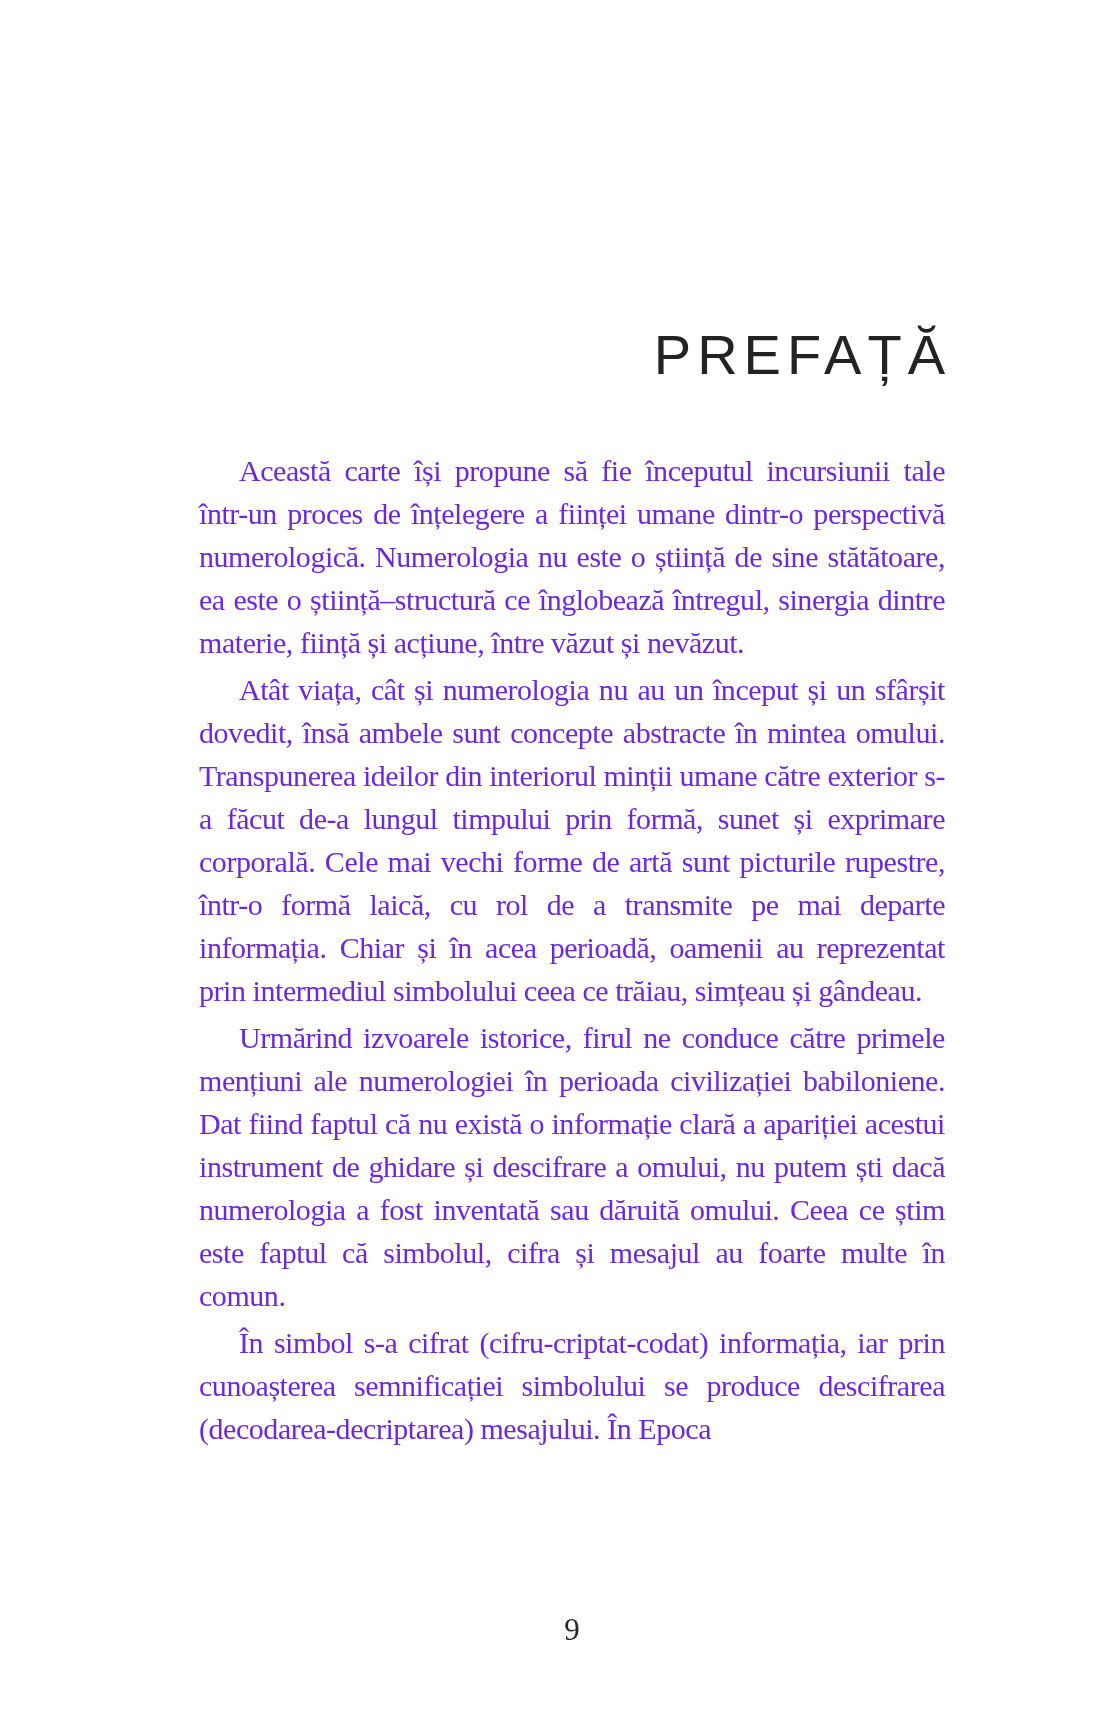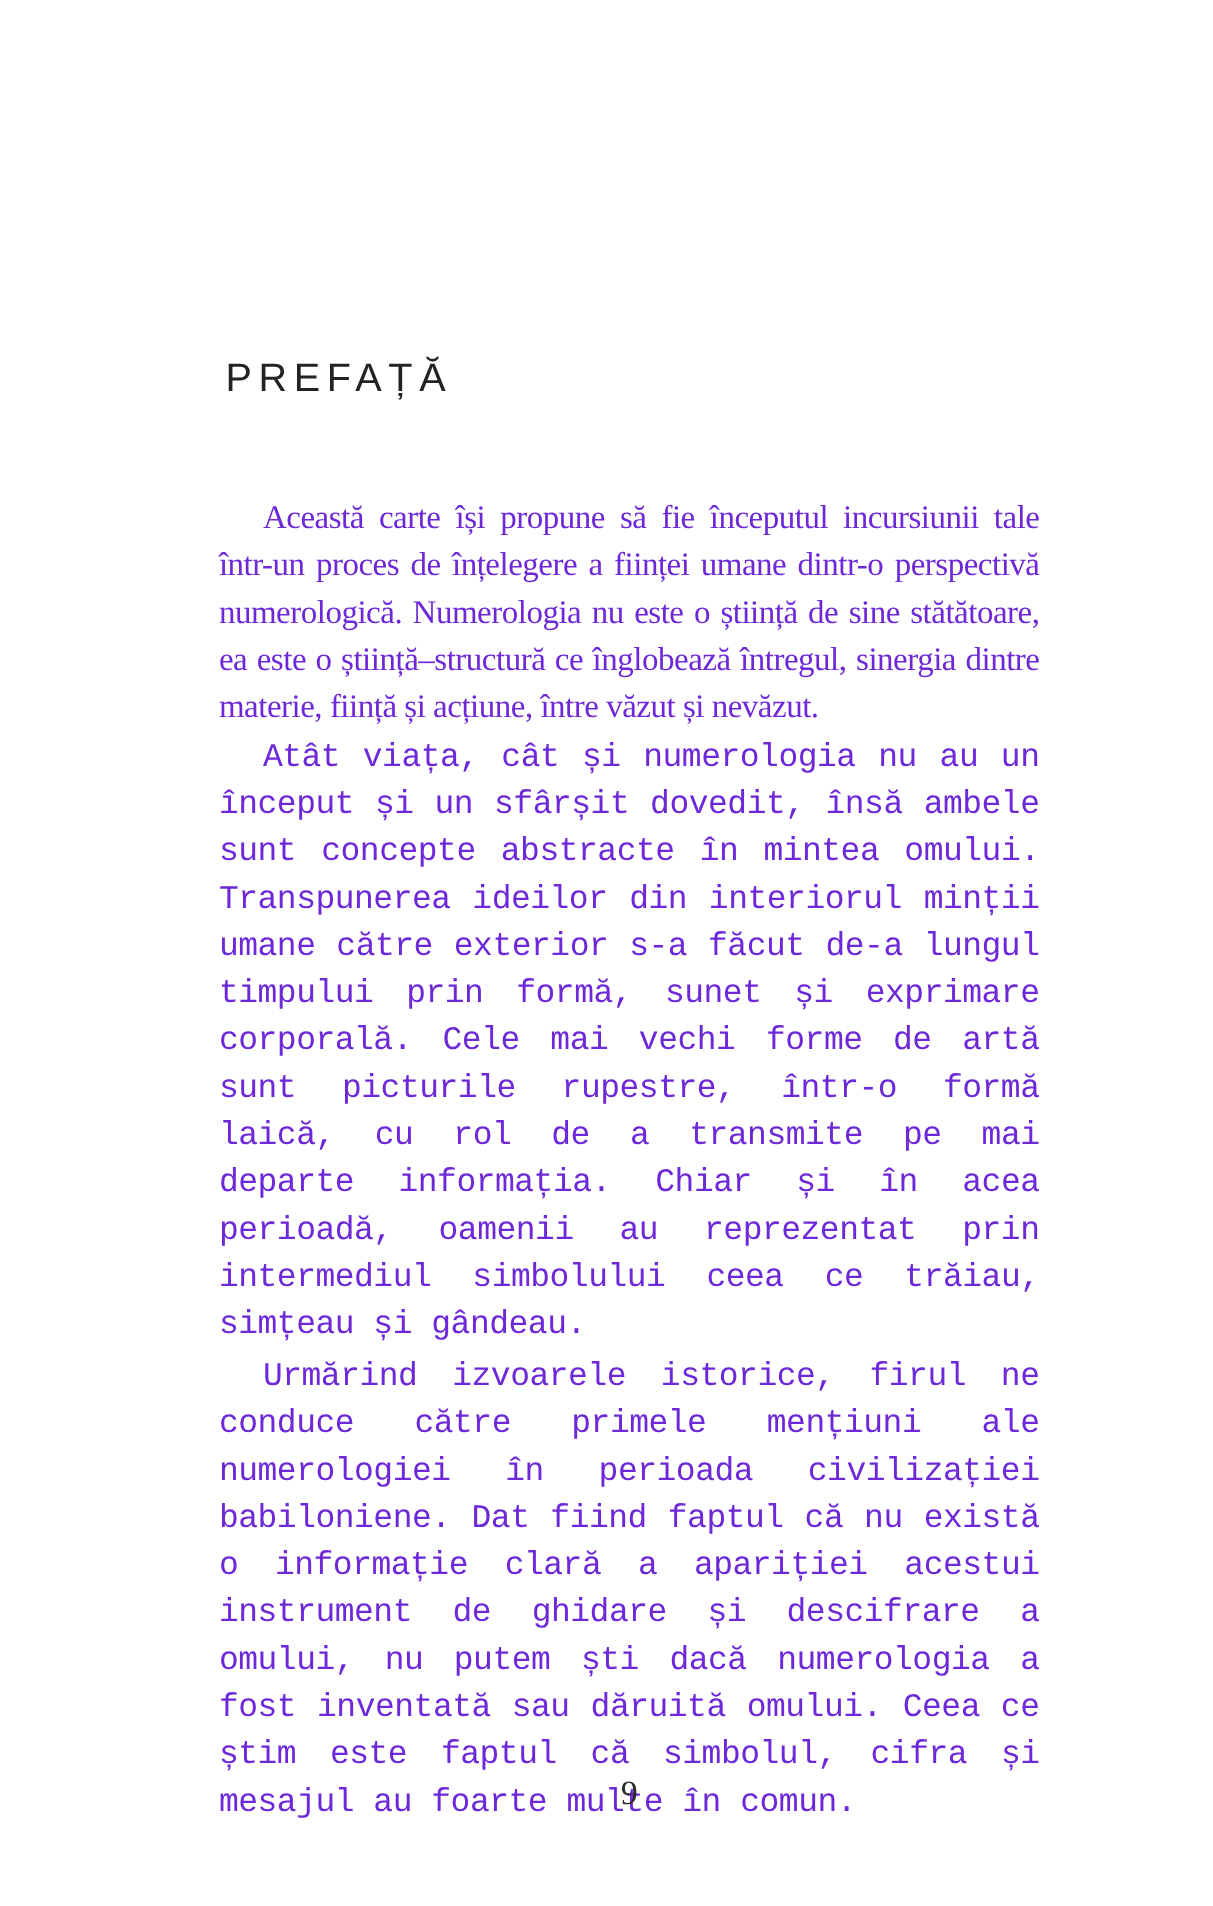--- a/index.html
+++ b/index.html
@@ -15,24 +15,24 @@
     overflow: hidden;
     font-family: "Liberation Serif", serif;
     color: #1e1e1e;
   }
   .chapter-title {
     position: absolute;
     top: 322px;
     left: 199px;
     width: 746px;
     margin: 0;
-    text-align: left;
+    text-align: right;
     font-family: "Liberation Sans", sans-serif;
     font-weight: 400;
-    font-size: 36px;
+    font-size: 56px;
     letter-spacing: 6px;
     padding-left: 6px; 
     color: #232323;
   }
   .body-text {
     position: absolute;
     top: 449px;
     left: 199px;
     width: 746px;
     font-size: 30px;
@@ -40,21 +40,20 @@
     letter-spacing: -0.015em;
     text-align: justify;
     color: #6d28d9;
   }
   .body-text p {
     margin: 0;
     text-indent: 40px;
   }
   .body-text p + p {
     margin-top: 4px;
-    font-family: Liberation Mono, monospace;
   }
   .page-number {
     position: absolute;
     top: 1612px;
     left: 199px;
     width: 746px;
     text-align: center;
     font-size: 31px;
     color: #2a2a2a;
   }
@@ -63,17 +62,18 @@
 <body>
 
 <div class="page">
 
   <h1 class="chapter-title">PREFAȚĂ</h1>
 
   <div class="body-text">
     <p>Această carte își propune să fie începutul incursiunii tale într-un proces de înțelegere a ființei umane dintr-o perspectivă numerologică. Numerologia nu este o știință de sine stătătoare, ea este o știință–structură ce înglobează întregul, sinergia dintre materie, ființă și acțiune, între văzut și nevăzut.</p>
     <p>Atât viața, cât și numerologia nu au un început și un sfârșit dovedit, însă ambele sunt concepte abstracte în mintea omului. Transpunerea ideilor din interiorul minții umane către exterior s-a făcut de-a lungul timpului prin formă, sunet și exprimare corporală. Cele mai vechi forme de artă sunt picturile rupestre, într-o formă laică, cu rol de a transmite pe mai departe informația. Chiar și în acea perioadă, oamenii au reprezentat prin intermediul simbolului ceea ce trăiau, simțeau și gândeau.</p>
     <p>Urmărind izvoarele istorice, firul ne conduce către primele mențiuni ale numerologiei în perioada civilizației babiloniene. Dat fiind faptul că nu există o informație clară a apariției acestui instrument de ghidare și descifrare a omului, nu putem ști dacă numerologia a fost inventată sau dăruită omului. Ceea ce știm este faptul că simbolul, cifra și mesajul au foarte multe în comun.</p>
+    <p>În simbol s-a cifrat (cifru-criptat-codat) informația, iar prin cunoașterea semnificației simbolului se produce descifrarea (decodarea-decriptarea) mesajului. În Epoca</p>
   </div>
 
   <div class="page-number">9</div>
 
 </div>
 
 </body></html>

